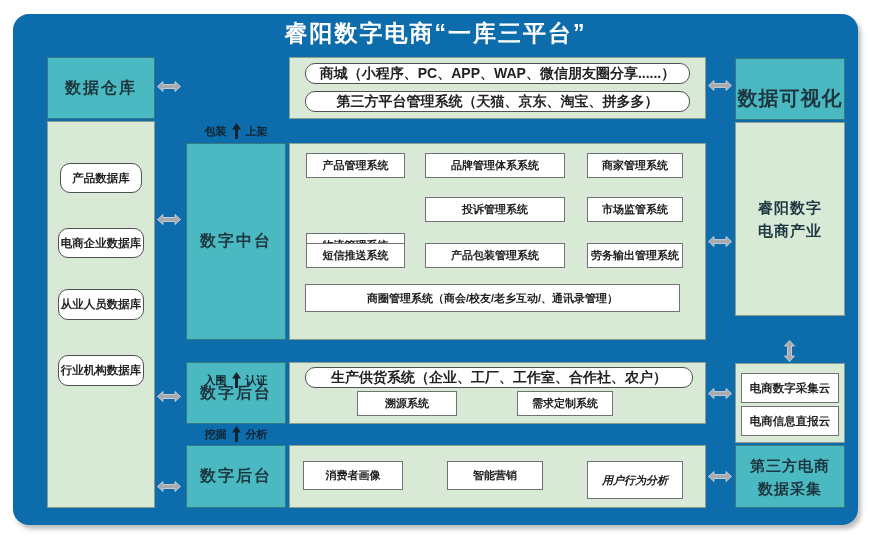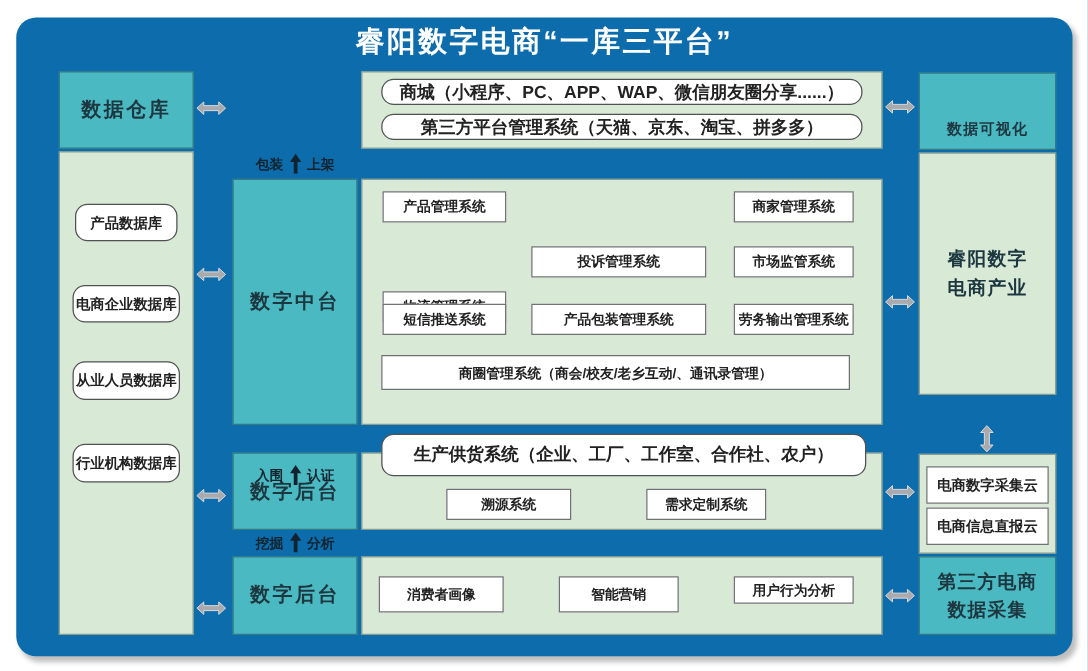--- a/index.html
+++ b/index.html
@@ -89,36 +89,37 @@
 
   <div class="abs greenp" style="left:289px;top:57px;width:417px;height:62px;"></div>
   <div class="abs greenp" style="left:289px;top:143px;width:417px;height:197px;"></div>
   <div class="abs greenp" style="left:289px;top:362px;width:417px;height:62px;"></div>
   <div class="abs greenp" style="left:289px;top:445px;width:417px;height:63px;"></div>
 
   <div class="abs pill" style="left:305px;top:63px;width:385px;height:21px;">商城（小程序、PC、APP、WAP、微信朋友圈分享......）</div>
   <div class="abs pill" style="left:305px;top:91px;width:385px;height:21px;">第三方平台管理系统（天猫、京东、淘宝、拼多多）</div>
 
   <div class="abs wbox" style="left:306px;top:153px;width:99px;height:25px;">产品管理系统</div>
+  <div class="abs wbox" style="left:425px;top:153px;width:140px;height:25px;">品牌管理体系系统</div>
   <div class="abs wbox" style="left:587px;top:153px;width:96px;height:25px;">商家管理系统</div>
   <div class="abs wbox" style="left:306px;top:197px;width:99px;height:25px;margin-top:36px;">物流管理系统</div>
   <div class="abs wbox" style="left:425px;top:197px;width:140px;height:25px;">投诉管理系统</div>
   <div class="abs wbox" style="left:587px;top:197px;width:96px;height:25px;">市场监管系统</div>
   <div class="abs wbox" style="left:306px;top:243px;width:99px;height:25px;">短信推送系统</div>
   <div class="abs wbox" style="left:425px;top:243px;width:140px;height:25px;">产品包装管理系统</div>
   <div class="abs wbox" style="left:587px;top:243px;width:96px;height:25px;">劳务输出管理系统</div>
   <div class="abs wbox" style="left:305px;top:284px;width:375px;height:28px;">商圈管理系统（商会/校友/老乡互动/、通讯录管理）</div>
 
-  <div class="abs pill" style="left:305px;top:347px;width:388px;height:34px;">生产供货系统（企业、工厂、工作室、合作社、农户）</div>
+  <div class="abs pill" style="left:305px;top:367px;width:388px;height:21px;">生产供货系统（企业、工厂、工作室、合作社、农户）</div>
   <div class="abs wbox" style="left:357px;top:391px;width:100px;height:25px;">溯源系统</div>
   <div class="abs wbox" style="left:517px;top:391px;width:96px;height:25px;">需求定制系统</div>
 
   <div class="abs wbox" style="left:303px;top:461px;width:100px;height:29px;">消费者画像</div>
   <div class="abs wbox" style="left:447px;top:461px;width:96px;height:29px;">智能营销</div>
-  <div class="abs wbox" style="left:587px;top:461px;width:96px;height:22px;">用户行为分析</div>
+  <div class="abs wbox" style="left:587px;top:461px;width:96px;height:38px;font-style:italic;">用户行为分析</div>
 
   <div class="abs arrow" style="left:708px;top:80px;">
     <svg width="24" height="11" viewBox="0 0 24 11">
         <path d="M0.5 5.5 L6 0.5 L6 3.5 L18 3.5 L18 0.5 L23.5 5.5 L18 10.5 L18 7.5 L6 7.5 L6 10.5 Z" fill="#a8aaad" stroke="#d8d9da" stroke-width="0.8"></path>
       </svg>
   </div>
   <div class="abs arrow" style="left:708px;top:236px;">
     <svg width="24" height="11" viewBox="0 0 24 11">
         <path d="M0.5 5.5 L6 0.5 L6 3.5 L18 3.5 L18 0.5 L23.5 5.5 L18 10.5 L18 7.5 L6 7.5 L6 10.5 Z" fill="#a8aaad" stroke="#d8d9da" stroke-width="0.8"></path>
       </svg>
@@ -128,21 +129,21 @@
         <path d="M0.5 5.5 L6 0.5 L6 3.5 L18 3.5 L18 0.5 L23.5 5.5 L18 10.5 L18 7.5 L6 7.5 L6 10.5 Z" fill="#a8aaad" stroke="#d8d9da" stroke-width="0.8"></path>
       </svg>
   </div>
   <div class="abs arrow" style="left:708px;top:471px;">
     <svg width="24" height="11" viewBox="0 0 24 11">
         <path d="M0.5 5.5 L6 0.5 L6 3.5 L18 3.5 L18 0.5 L23.5 5.5 L18 10.5 L18 7.5 L6 7.5 L6 10.5 Z" fill="#a8aaad" stroke="#d8d9da" stroke-width="0.8"></path>
       </svg>
   </div>
 
   <div class="abs teal" style="left:735px;top:58px;width:110px;height:62px;align-items:flex-end;
-       padding-bottom:7px;font-size:12px;letter-spacing:1px;">数据可视化</div>
+       padding-bottom:7px;font-size:20px;letter-spacing:1px;">数据可视化</div>
   <div class="abs greenp rc-text" style="left:735px;top:122px;width:110px;height:194px;
        color:#1d3740;font-weight:bold;">
     <span>睿阳数字</span>
     <span>电商产业</span>
   </div>
 
   <div class="abs arrow" style="left:784px;top:340px;">
     <svg width="11" height="22" viewBox="0 0 11 22">
         <path d="M5.5 0.5 L10.5 6 L7.5 6 L7.5 16 L10.5 16 L5.5 21.5 L0.5 16 L3.5 16 L3.5 6 L0.5 6 Z" fill="#a8aaad" stroke="#d8d9da" stroke-width="0.8"></path>
       </svg>

